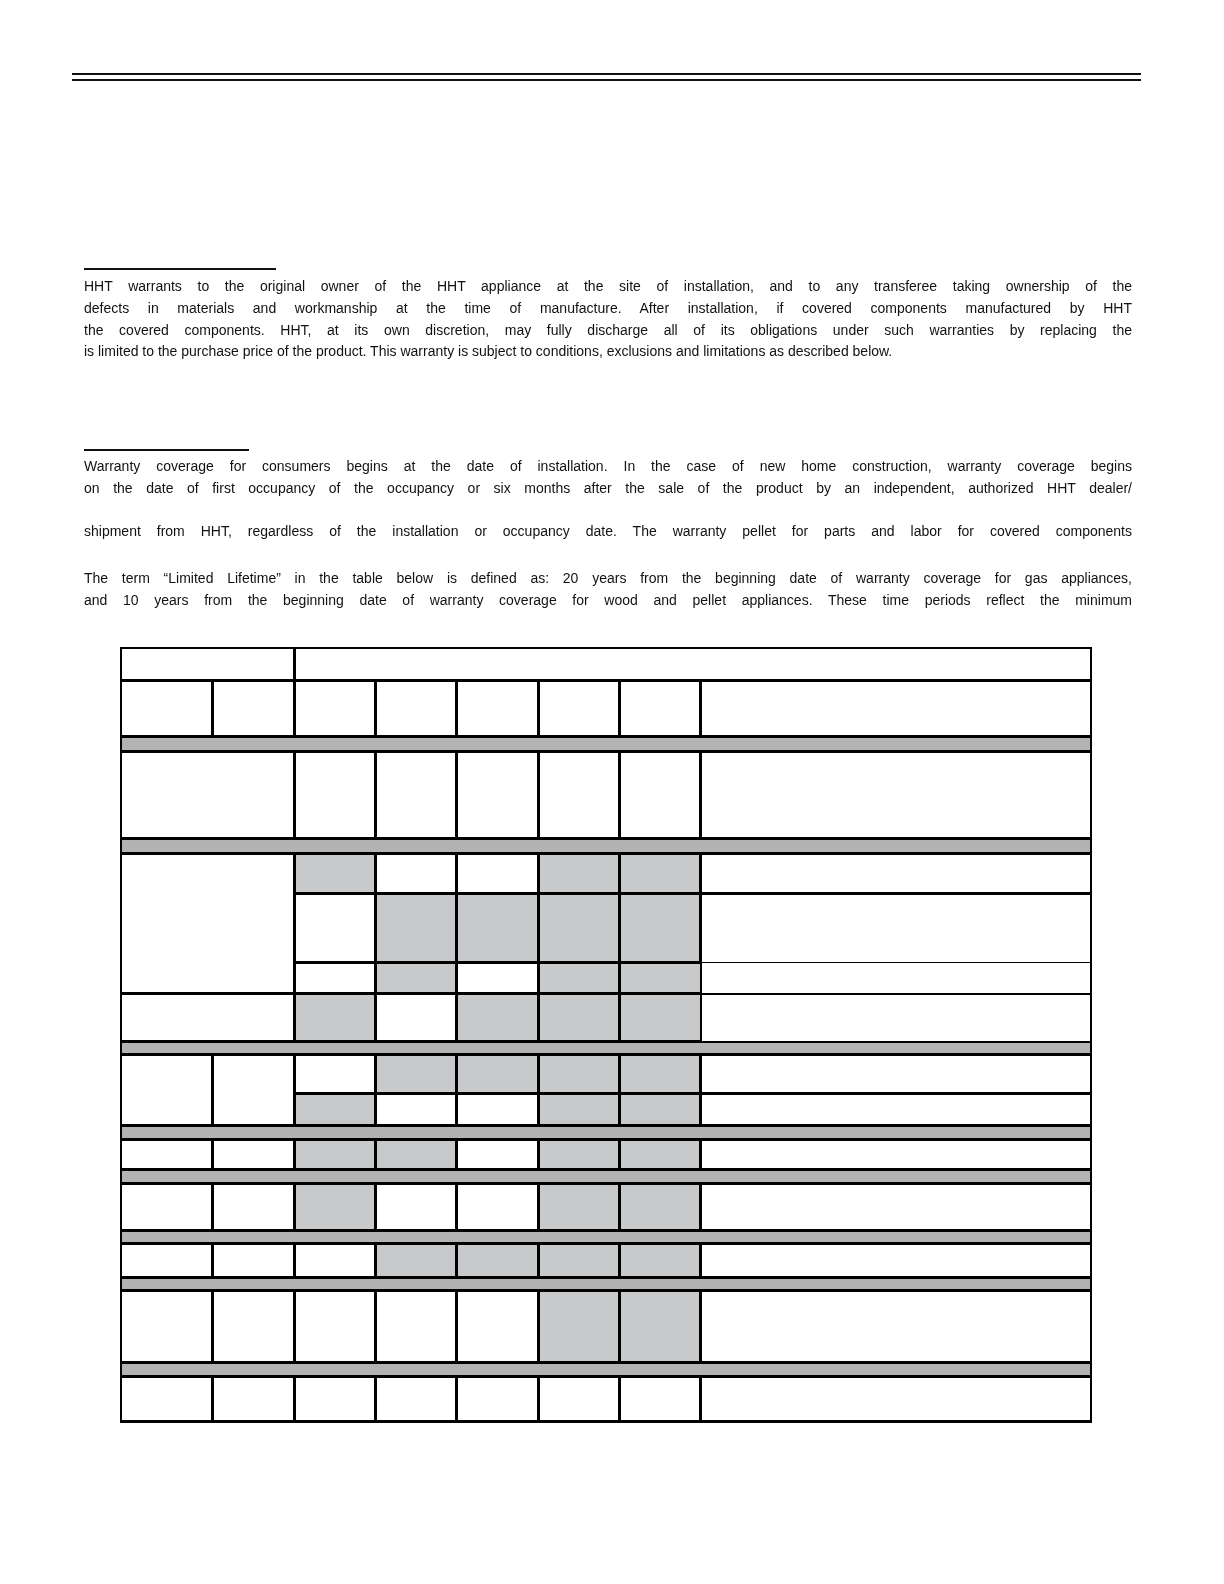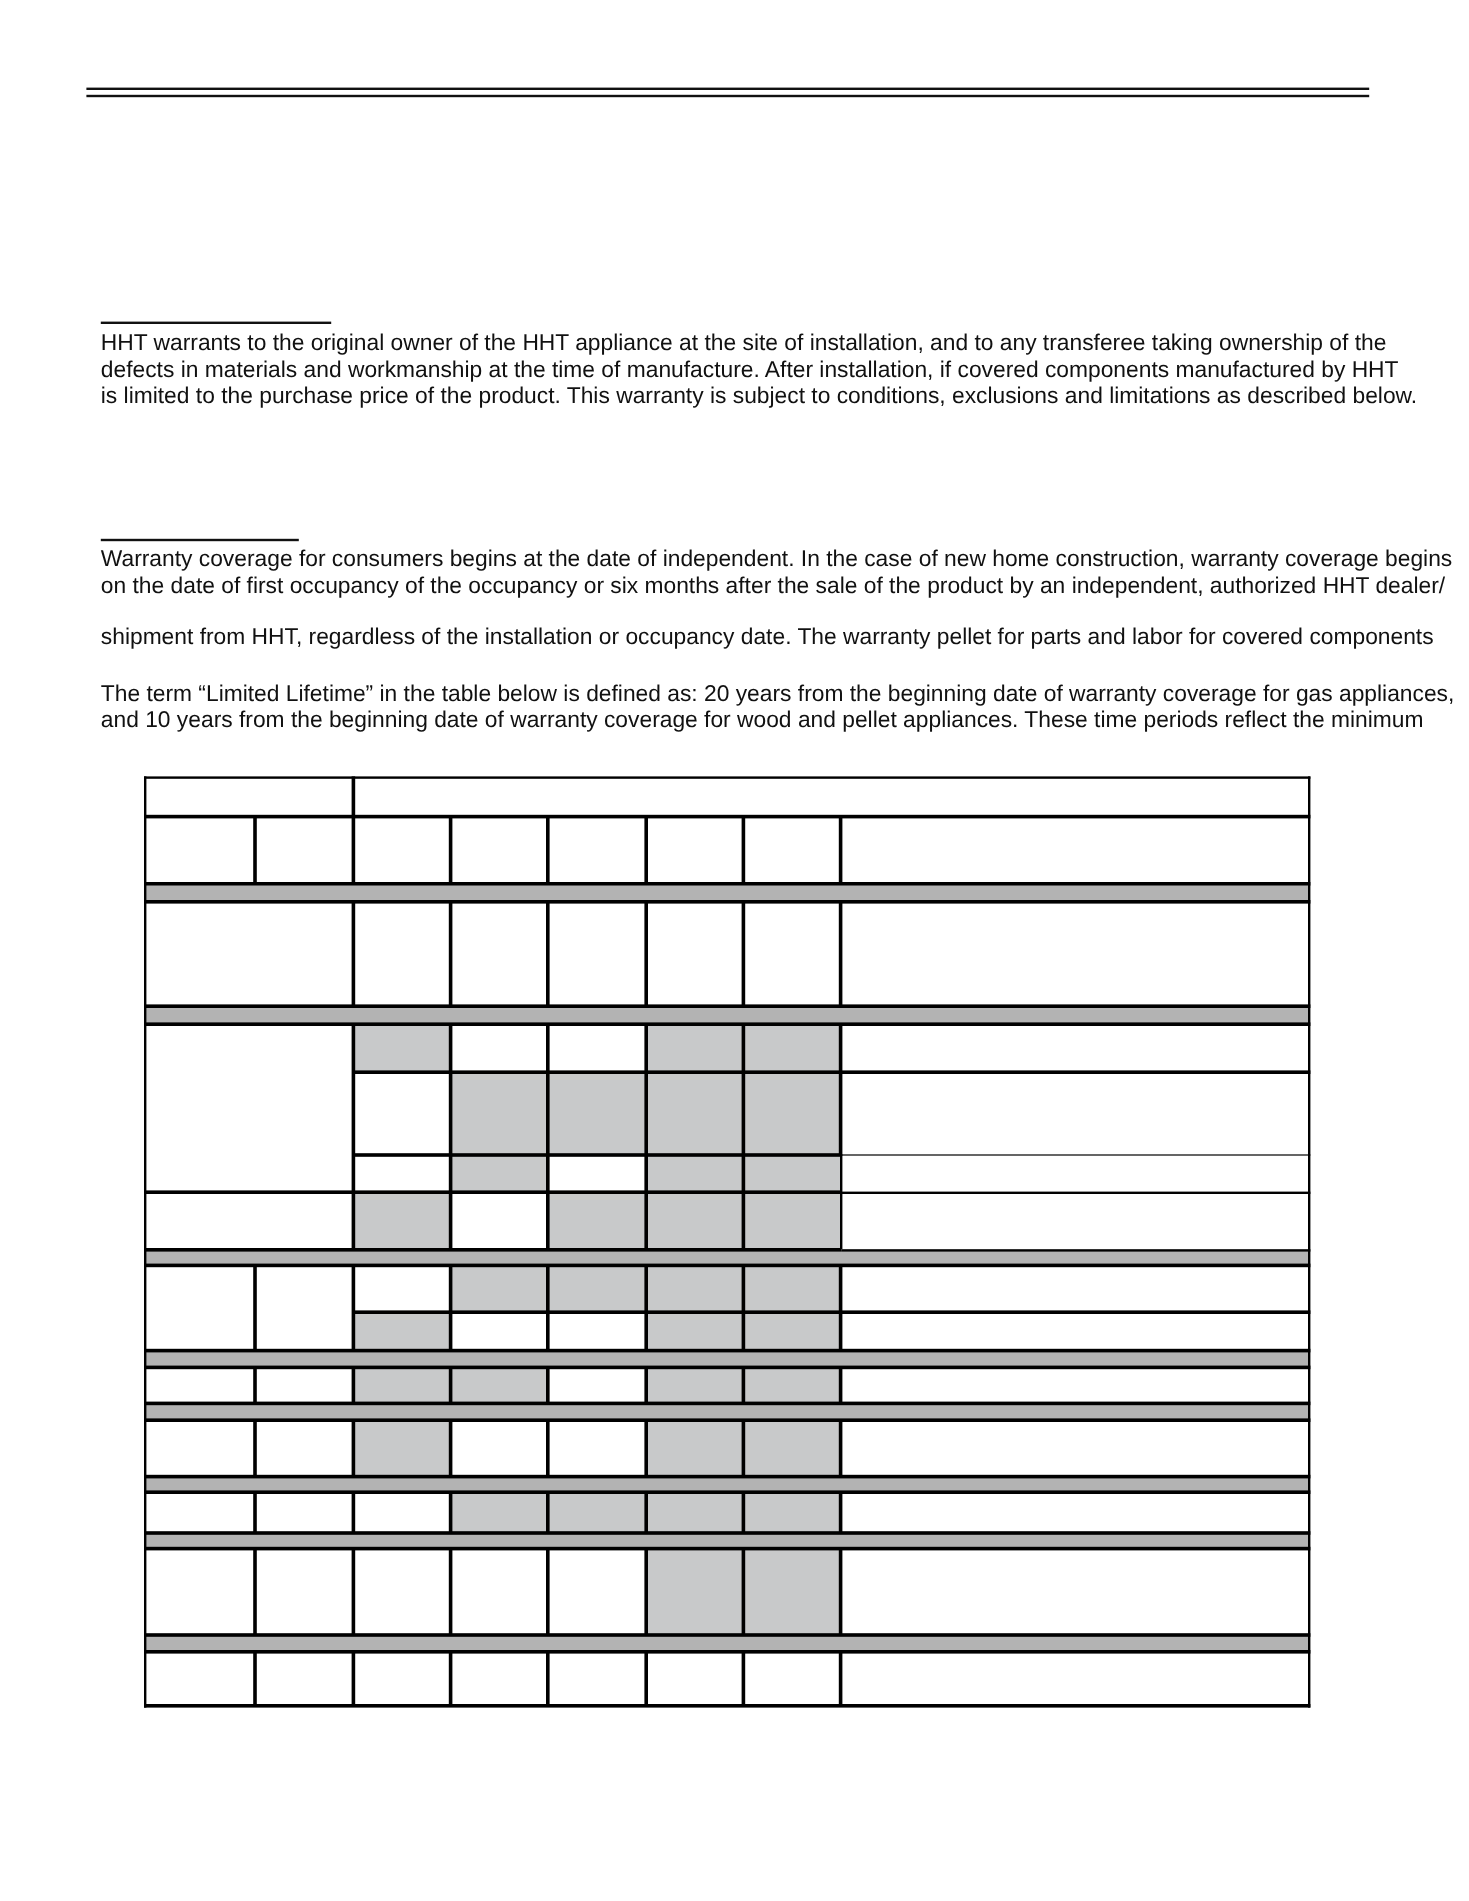--- a/index.html
+++ b/index.html
@@ -1,19 +1,19 @@
 <!DOCTYPE html>
 <html><head>
 <meta charset="utf-8">
 <style>
   html, body { margin:0; padding:0; background:#ffffff; }
   body { width:1224px; height:1584px; position:relative; overflow:hidden;
          font-family:"Liberation Sans", "DejaVu Sans", sans-serif; color:#111; }
   .rule { position:absolute; background:#111; }
-  .para { position:absolute; left:84px; width:1048px; font-size:19px; line-height:21.8px;
+  .para { position:absolute; left:84px; width:1048px; font-size:14px; line-height:21.8px;
           text-align:justify; margin:0; }
   .para .ln { display:block; text-align:justify; text-align-last:justify; white-space:nowrap; }
   .para .ln.last { text-align-last:left; }
   .tbl { position:absolute; left:0; top:0; }
   .cell { position:absolute; box-sizing:border-box; background:#ffffff; }
   .cell.shade { background:#c8c9ca; }
   .band { position:absolute; background:#b3b3b3; box-sizing:border-box; }
   .hl { position:absolute; background:#000; }
   .vl { position:absolute; background:#000; }
 </style>
@@ -22,28 +22,29 @@
 
 <div class="rule" style="left:72px; top:73px; width:1069px; height:2px;"></div>
 <div class="rule" style="left:72px; top:79px; width:1069px; height:2px;"></div>
 
 <div class="rule" style="left:84px; top:268px; width:192px; height:1.5px;"></div>
 <span style="position:absolute; left:84px; top:250px;"></span>
 
 <div class="para" style="top:276px;">
   <span class="ln">HHT warrants to the original owner of the HHT appliance at the site of installation, and to any transferee taking ownership of the</span>
   <span class="ln">defects in materials and workmanship at the time of manufacture.  After installation, if covered components manufactured by HHT</span>
+  <span class="ln">the covered components.  HHT, at its own discretion, may fully discharge all of its obligations under such warranties by replacing the</span>
   <span class="ln last" style="text-align-last:left;">is limited to the purchase price of the product.  This warranty is subject to conditions, exclusions and limitations as described below.</span>
 </div>
 
 <div class="rule" style="left:84px; top:449px; width:165px; height:1.5px;"></div>
 <span style="position:absolute; left:84px; top:430px;"></span>
 
 <div class="para" style="top:456px;">
-  <span class="ln">Warranty coverage for consumers begins at the date of independent.  In the case of new home construction, warranty coverage begins</span>
+  <span class="ln">Warranty coverage for consumers begins at the date of installation.  In the case of new home construction, warranty coverage begins</span>
   <span class="ln">on the date of first occupancy of the occupancy or six months after the sale of the product by an independent, authorized HHT dealer/</span>
 </div>
 <div class="para" style="top:521px;">
   <span class="ln">shipment from HHT, regardless of the installation or occupancy date.  The warranty pellet for parts and labor for covered components</span>
 </div>
 
 <div class="para" style="top:568px;">
   <span class="ln">The term “Limited Lifetime” in the table below is defined as: 20 years from the beginning date of warranty coverage for gas appliances,</span>
   <span class="ln">and 10 years from the beginning date of warranty coverage for wood and pellet appliances.  These time periods reflect the minimum</span>
 </div>

